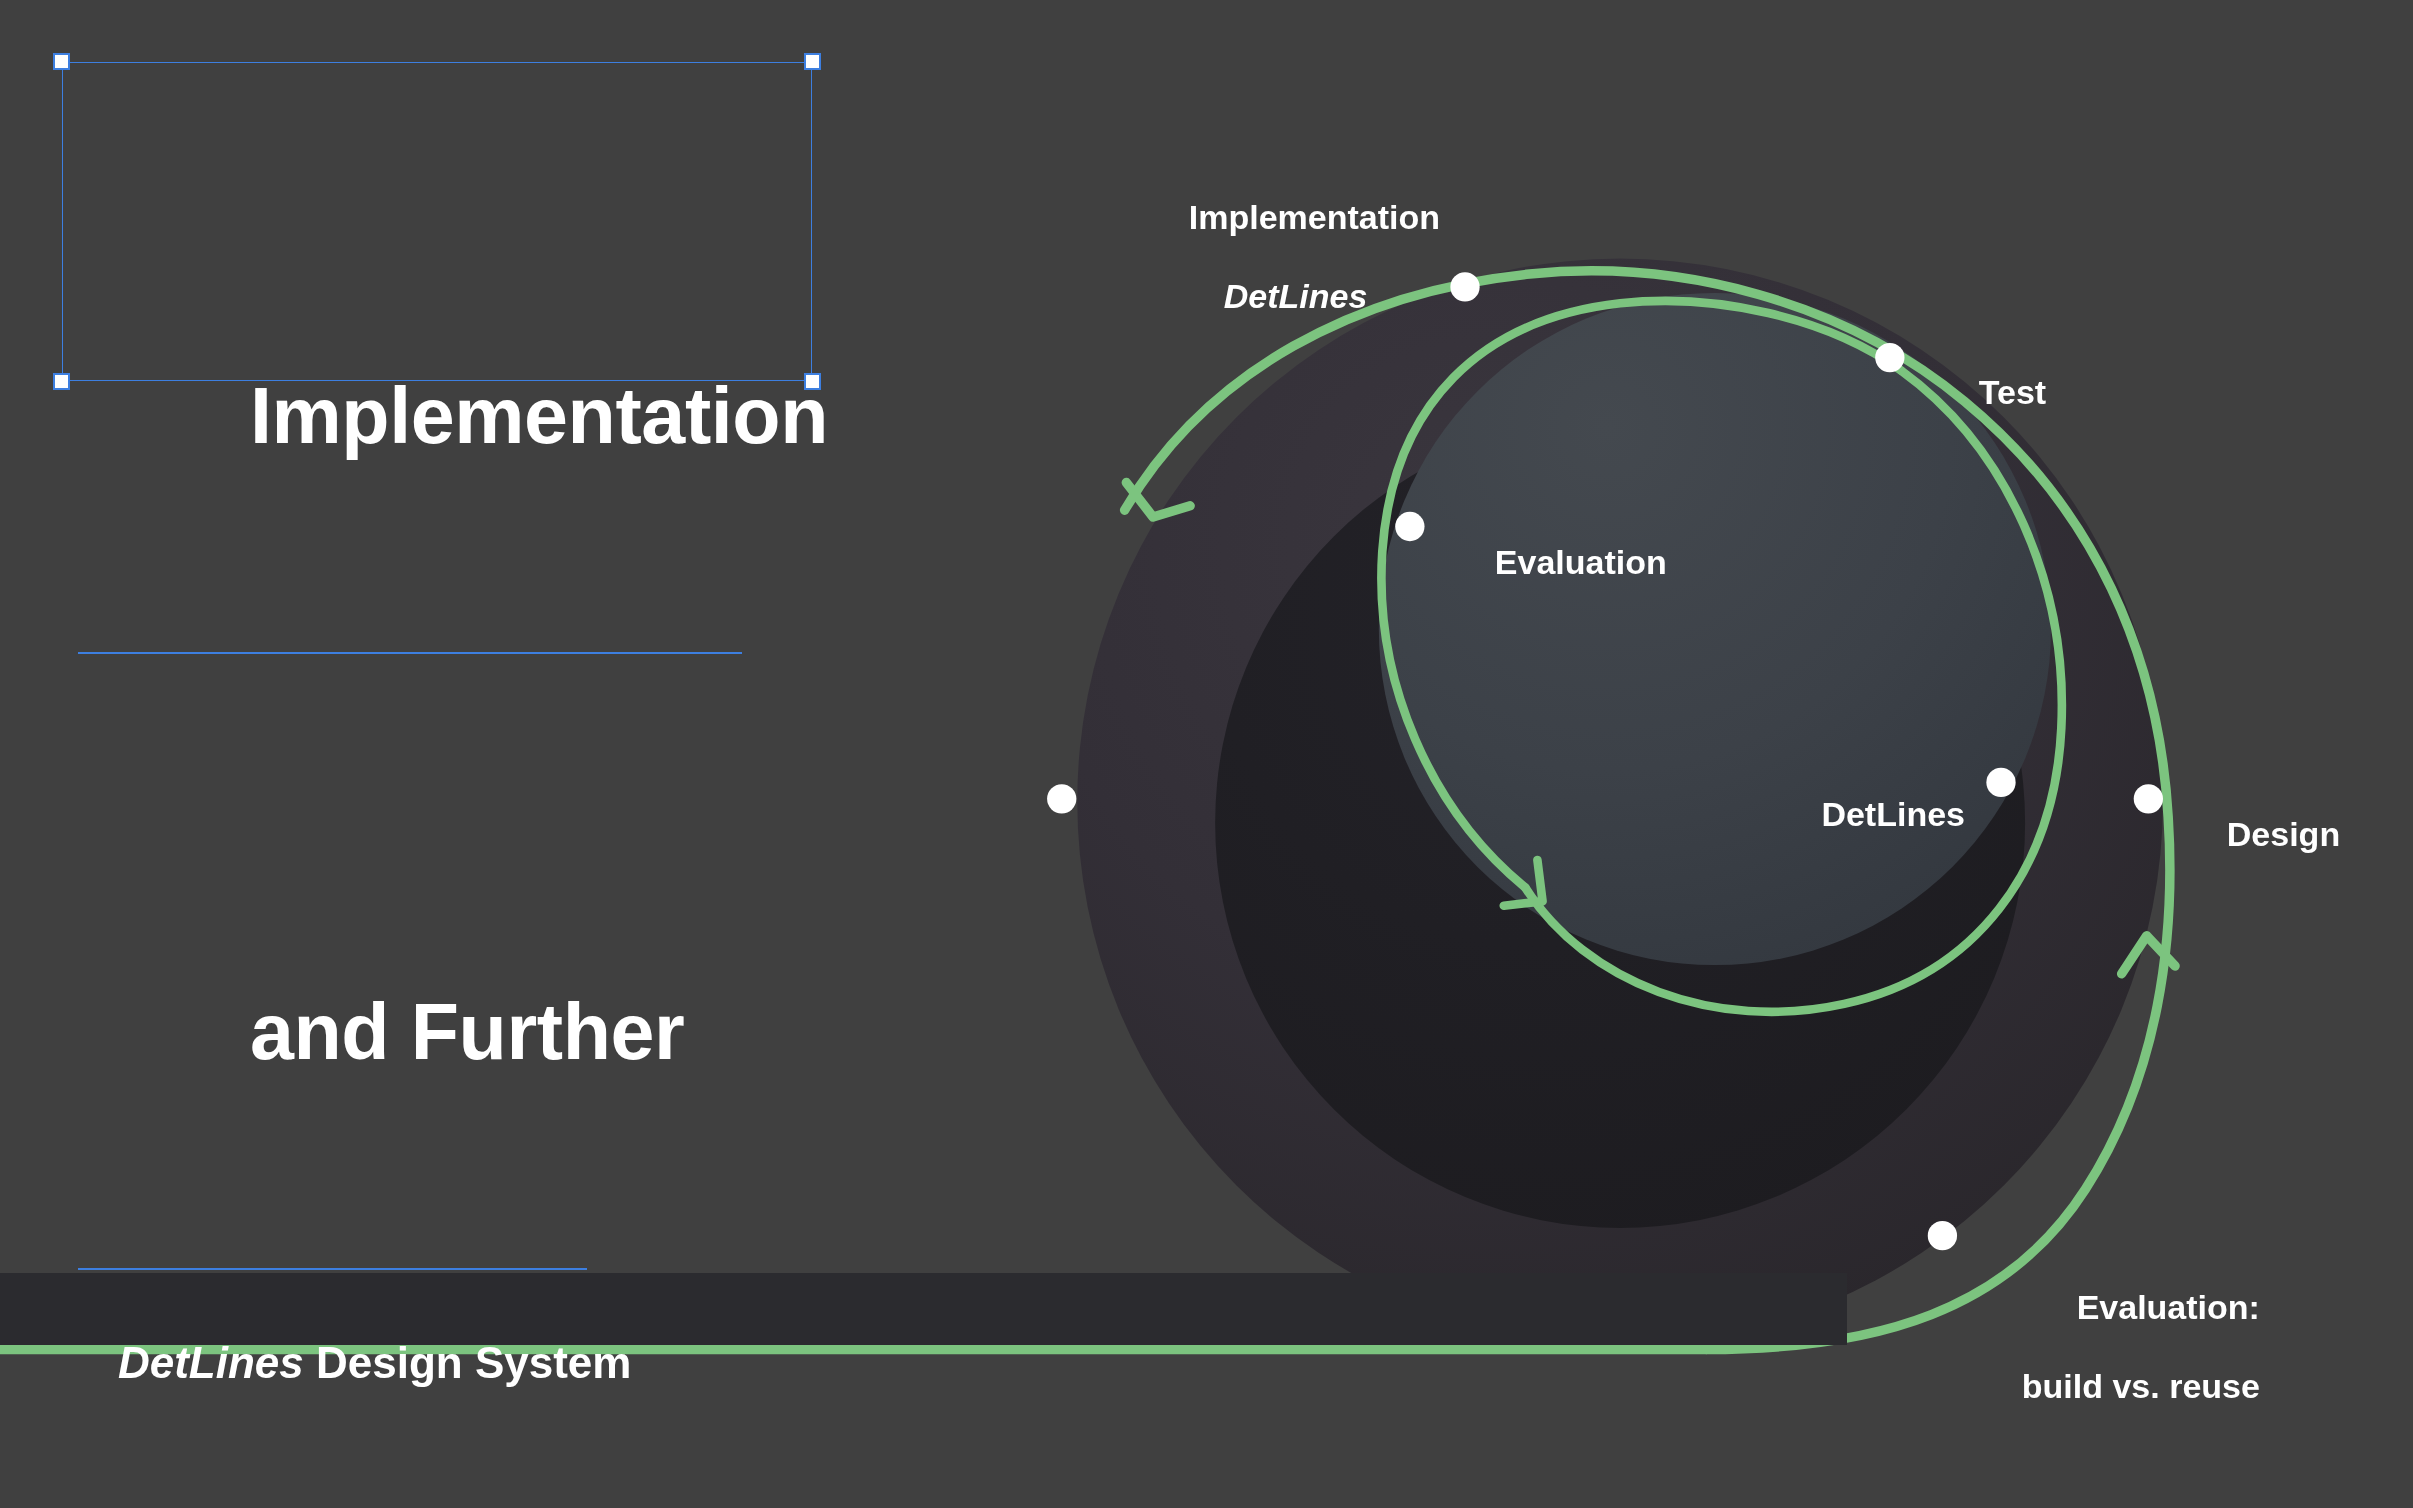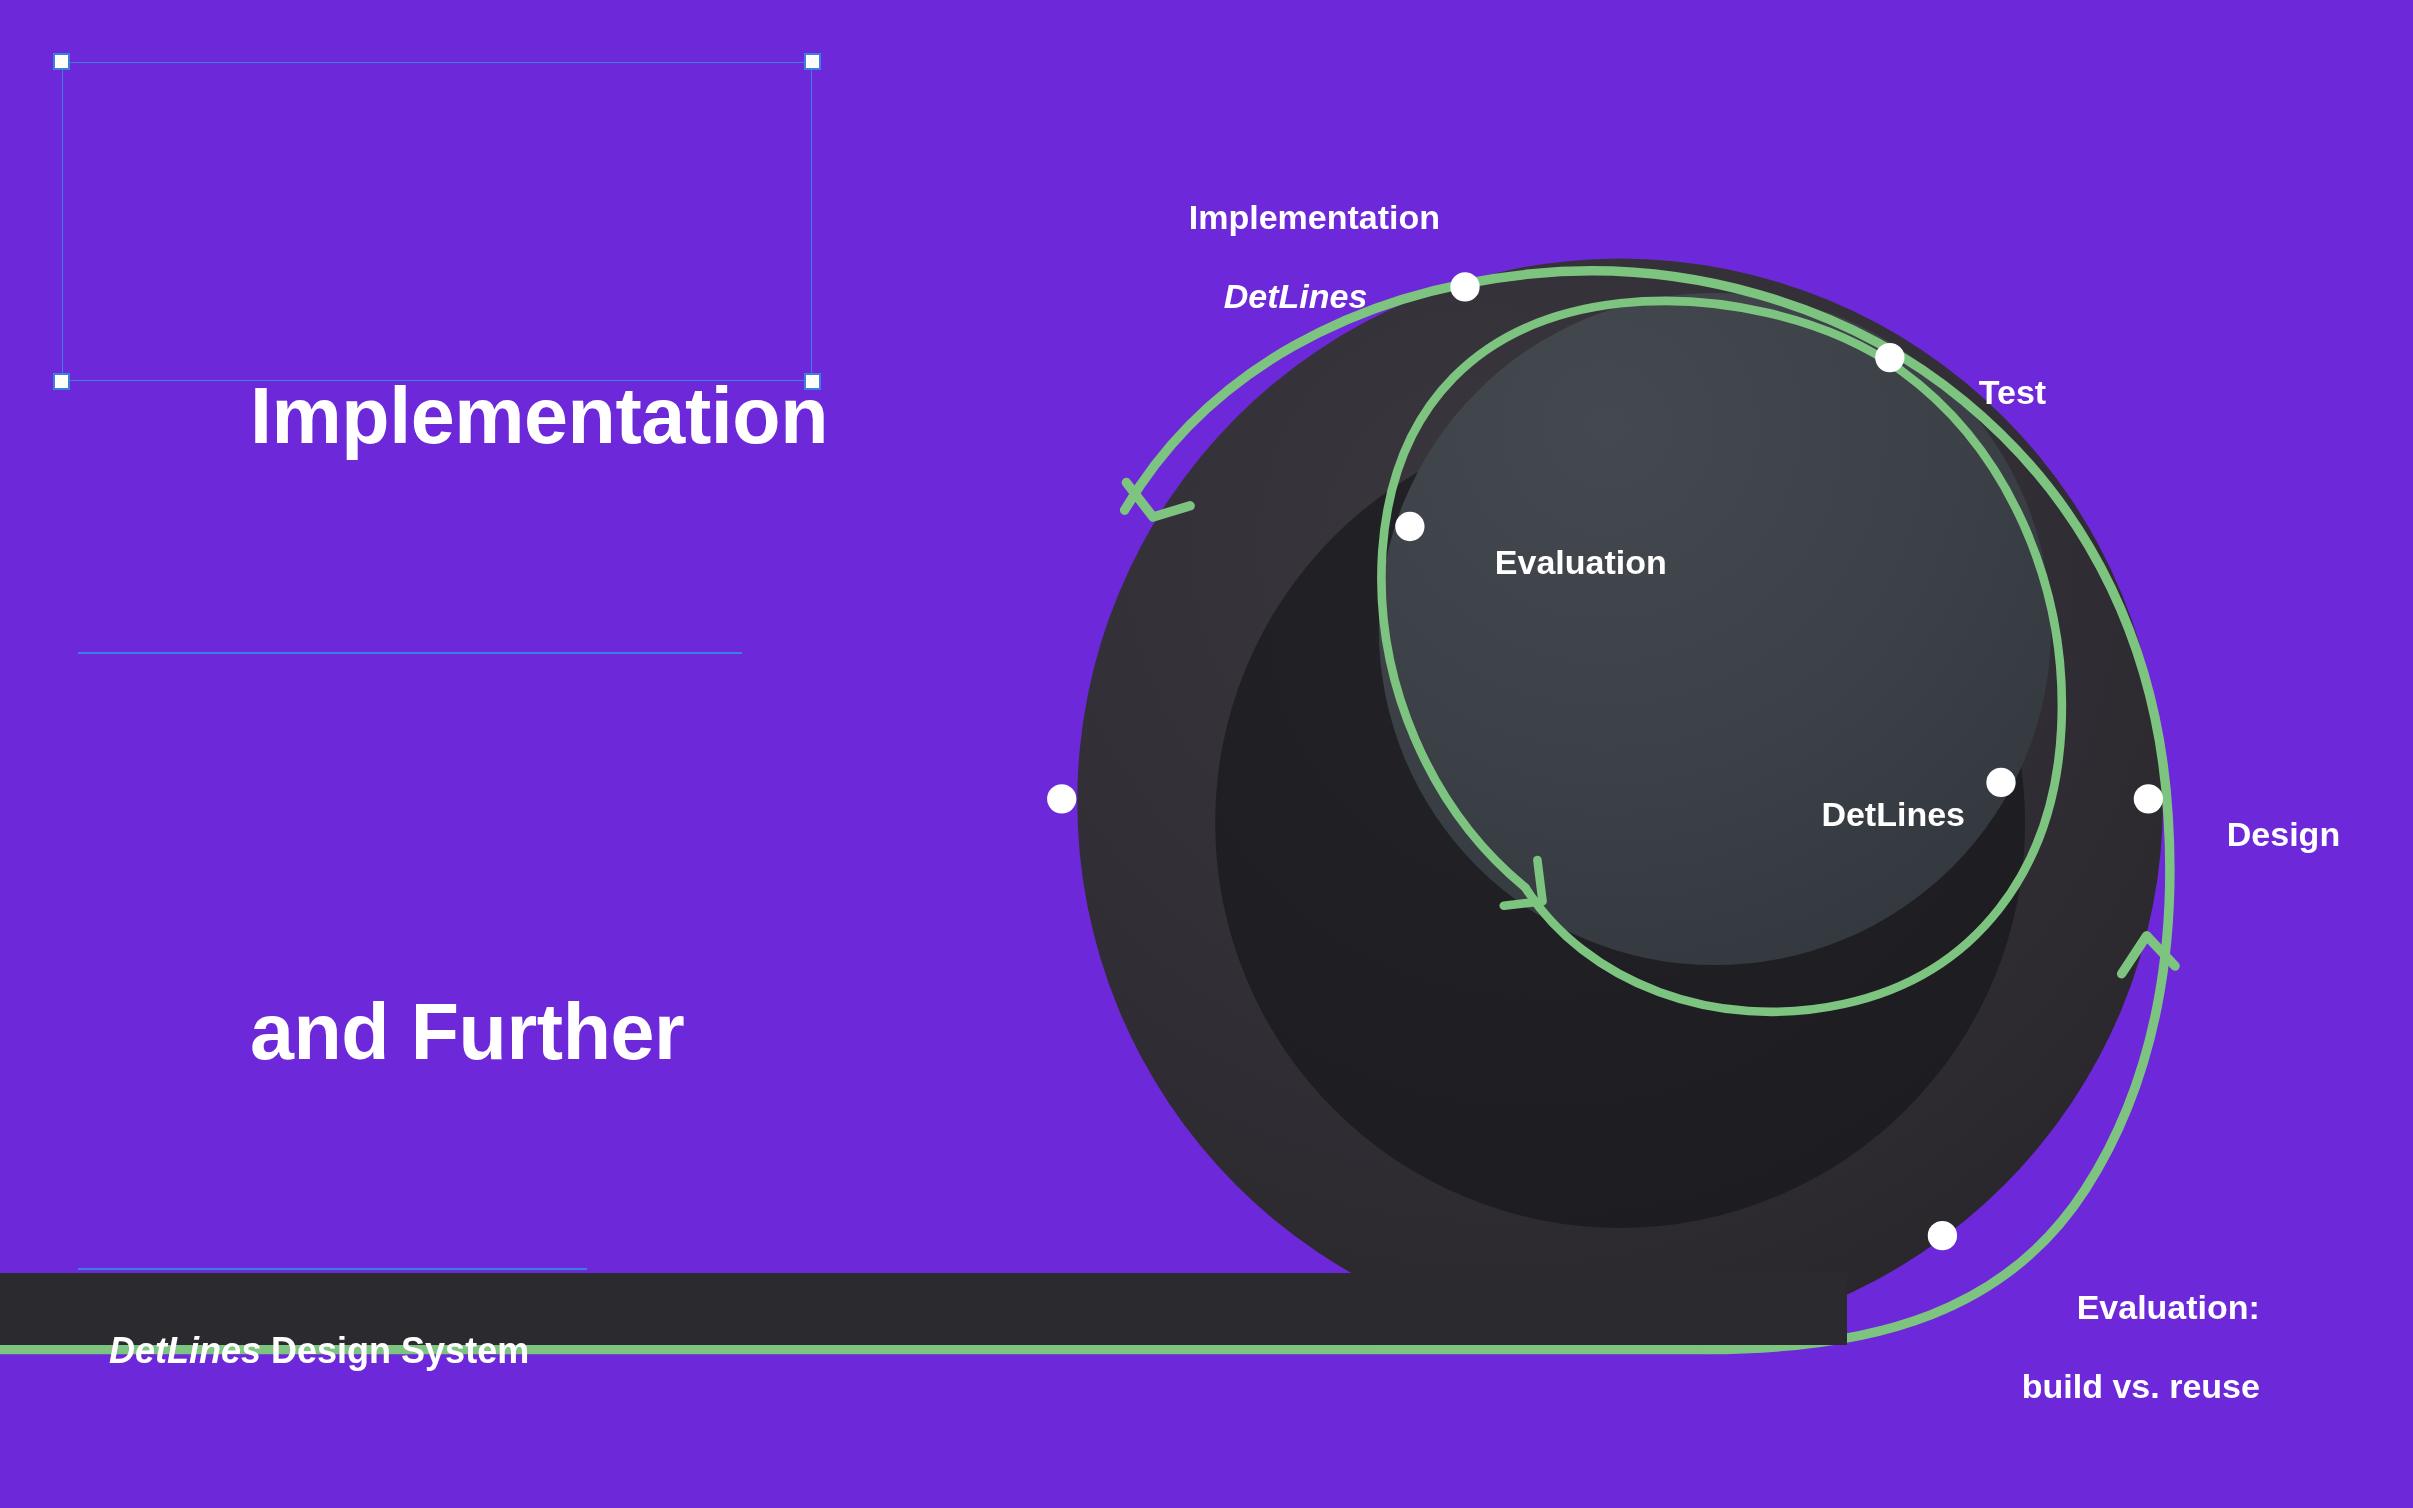--- a/index.html
+++ b/index.html
@@ -4,21 +4,21 @@
 <style>
   html, body {
     margin: 0;
     padding: 0;
     background: #121214;
   }
   #slide {
     position: relative;
     width: 2413px;
     height: 1508px;
-    background: #6d28d9;
+    background: #404040;
     overflow: hidden;
     font-family: "Liberation Sans", sans-serif;
     color: #ffffff;
   }
 
   
   #title-selection {
     position: absolute;
     left: 62px;
     top: 62px;
@@ -107,21 +107,21 @@
     left: 0;
     top: 1273px;
     width: 1847px;
     height: 72px;
     background: #2b2b2f;
   }
   #footer-text {
     position: absolute;
     left: 69px;
     top: 1288px;
-    font-size: 36px;
+    font-size: 44px;
     font-weight: 700;
     color: #ffffff;
     white-space: pre;
   }
   #footer-text .brand { font-style: italic; }
 </style>
 </head>
 <body>
 
 <div id="slide">

